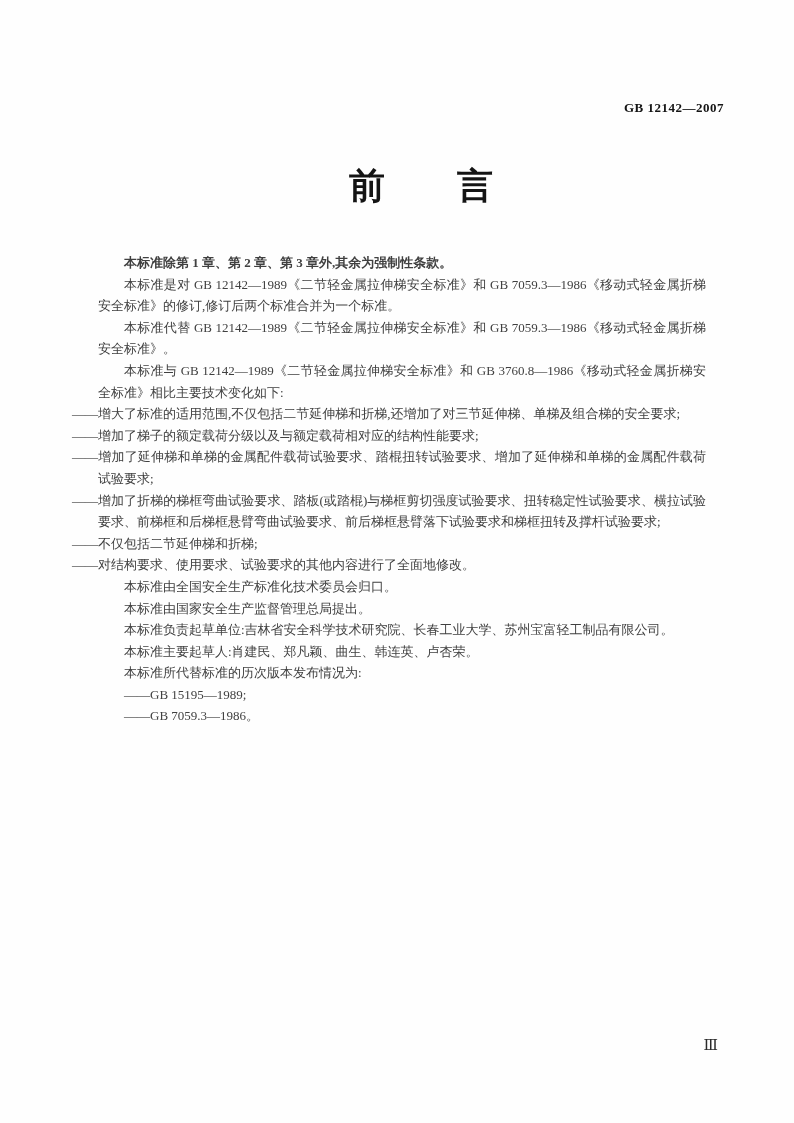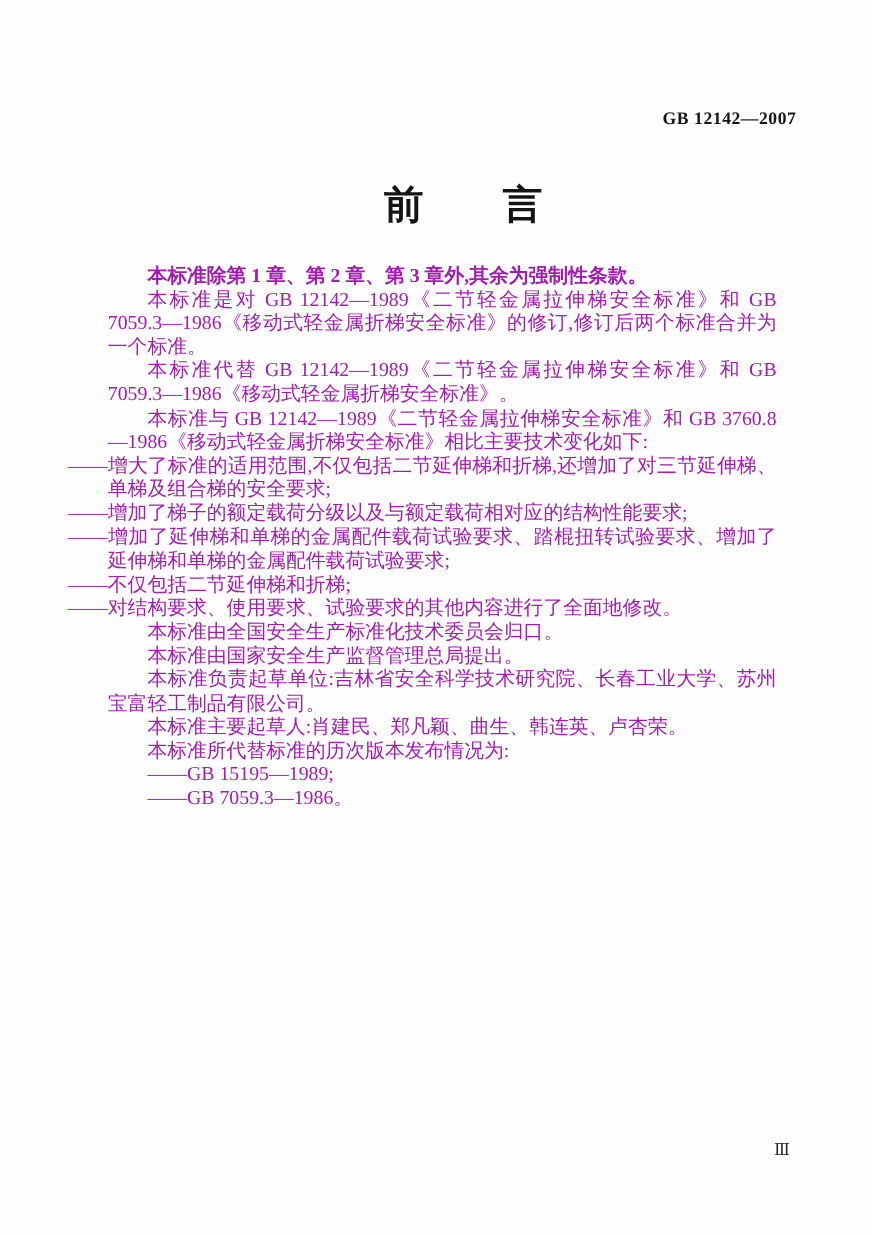--- a/index.html
+++ b/index.html
@@ -14,46 +14,46 @@
     margin: 0 auto;
     background: #fefefe;
     color: #1b1b1b;
     font-family: "Liberation Serif", "DejaVu Serif", serif;
     overflow: hidden;
   }
   .header-code {
     position: absolute;
     top: 100px;
     right: 70px;
-    font-size: 16px;
+    font-size: 13px;
     font-weight: bold;
     letter-spacing: 0.5px;
     color: #151515;
   }
   .doc-title {
     position: absolute;
     top: 162px;
     left: 0;
     width: 100%;
     text-align: center;
     margin: 0;
     font-size: 36px;
     font-weight: bold;
     color: #141414;
     padding-left: 24px;
   }
   .foreword-body {
     position: absolute;
-    top: 240px;
+    top: 252px;
     left: 98px;
     width: 608px;
-    font-size: 18px;
+    font-size: 13px;
     line-height: 21.6px;
     text-align: justify;
-    color: #a21caf;
+    color: #404040;
   }
   .foreword-body p {
     margin: 0;
     padding: 0;
   }
   .para {
     text-indent: 2em;
   }
   .dash {
     padding-left: 4em;
@@ -80,20 +80,21 @@
   <h1 class="doc-title">前　　言</h1>
 
   <div class="foreword-body">
       <p class="para bold">本标准除第 1 章、第 2 章、第 3 章外,其余为强制性条款。</p>
       <p class="para">本标准是对 GB 12142—1989《二节轻金属拉伸梯安全标准》和 GB 7059.3—1986《移动式轻金属折梯安全标准》的修订,修订后两个标准合并为一个标准。</p>
       <p class="para">本标准代替 GB 12142—1989《二节轻金属拉伸梯安全标准》和 GB 7059.3—1986《移动式轻金属折梯安全标准》。</p>
       <p class="para">本标准与 GB 12142—1989《二节轻金属拉伸梯安全标准》和 GB 3760.8—1986《移动式轻金属折梯安全标准》相比主要技术变化如下:</p>
       <p class="dash">——增大了标准的适用范围,不仅包括二节延伸梯和折梯,还增加了对三节延伸梯、单梯及组合梯的安全要求;</p>
       <p class="dash">——增加了梯子的额定载荷分级以及与额定载荷相对应的结构性能要求;</p>
       <p class="dash">——增加了延伸梯和单梯的金属配件载荷试验要求、踏棍扭转试验要求、增加了延伸梯和单梯的金属配件载荷试验要求;</p>
+      <p class="dash">——增加了折梯的梯框弯曲试验要求、踏板(或踏棍)与梯框剪切强度试验要求、扭转稳定性试验要求、横拉试验要求、前梯框和后梯框悬臂弯曲试验要求、前后梯框悬臂落下试验要求和梯框扭转及撑杆试验要求;</p>
       <p class="dash">——不仅包括二节延伸梯和折梯;</p>
       <p class="dash">——对结构要求、使用要求、试验要求的其他内容进行了全面地修改。</p>
       <p class="para">本标准由全国安全生产标准化技术委员会归口。</p>
       <p class="para">本标准由国家安全生产监督管理总局提出。</p>
       <p class="para">本标准负责起草单位:吉林省安全科学技术研究院、长春工业大学、苏州宝富轻工制品有限公司。</p>
       <p class="para">本标准主要起草人:肖建民、郑凡颖、曲生、韩连英、卢杏荣。</p>
       <p class="para">本标准所代替标准的历次版本发布情况为:</p>
       <p class="para">——GB 15195—1989;</p>
       <p class="para">——GB 7059.3—1986。</p>
     </div>

